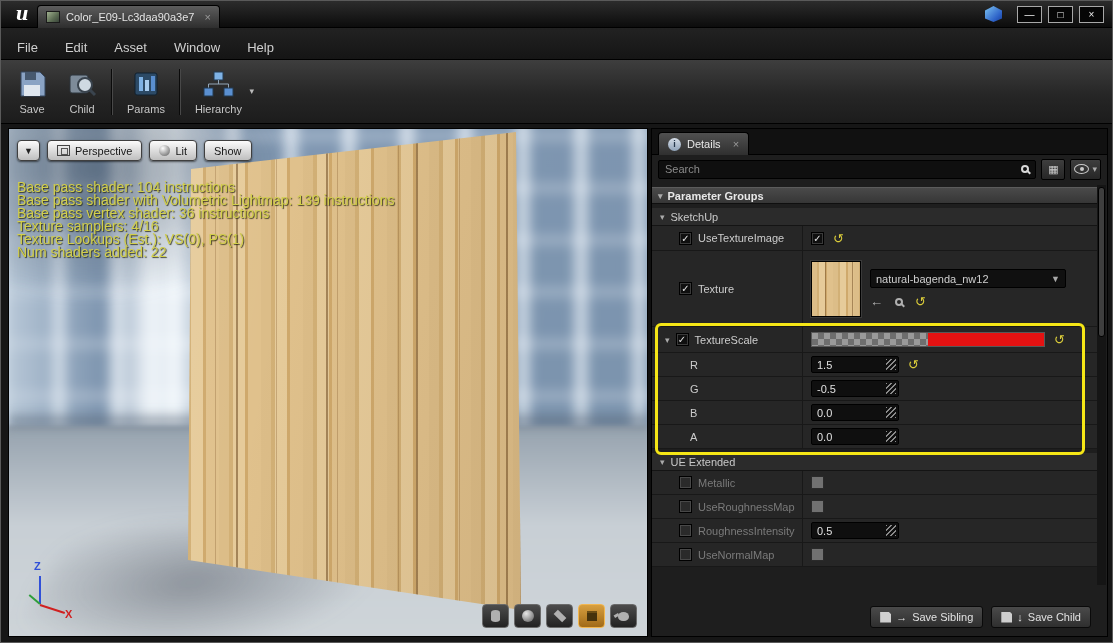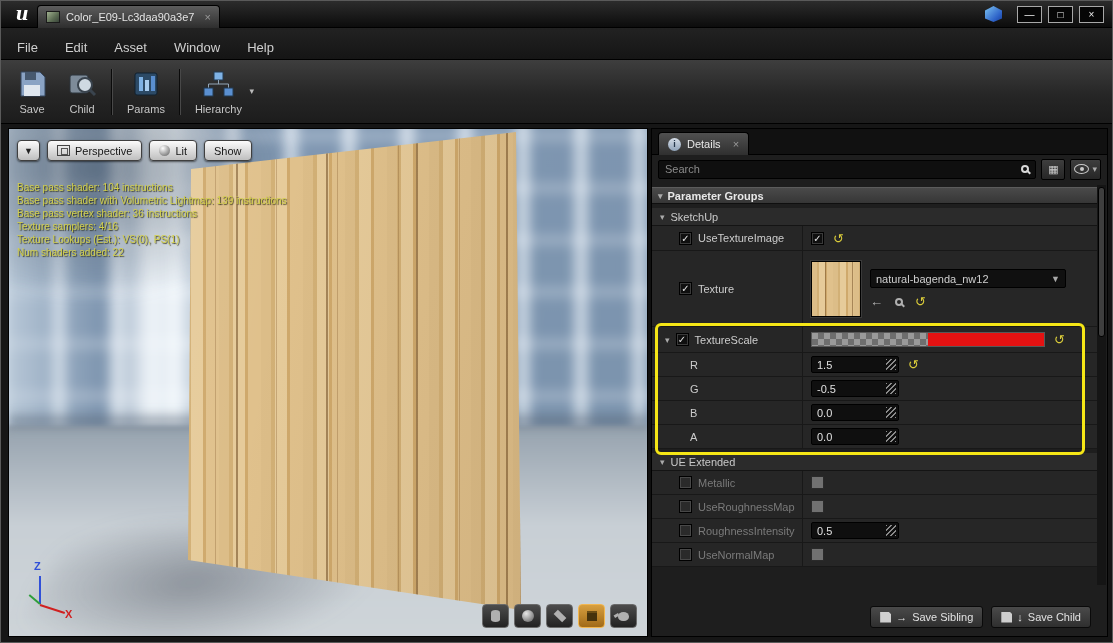--- a/index.html
+++ b/index.html
@@ -77,21 +77,21 @@
   .vp-btn { height:21px; display:flex; align-items:center; gap:5px; padding:0 9px;
             background:linear-gradient(#fbfbfb,#bfbfbf); border:1px solid #3f3f3f; border-radius:4px;
             color:#161616; font-size:11px; box-shadow:0 1px 2px rgba(0,0,0,.55); }
   .vp-btn.sq { padding:0 6px; }
   .vp-caret { color:#222; font-size:9px; }
   .persp-ico { width:13px; height:11px; border:1px solid #444; position:relative; }
   .persp-ico::after { content:""; position:absolute; left:3px; top:2px; width:5px; height:5px; border:1px solid #555; }
   .lit-ico { width:11px; height:11px; border-radius:50%;
              background:radial-gradient(circle at 35% 30%, #fff, #9a9a9a 60%, #5d5d5d); }
 
-  .stats { position:absolute; left:8px; top:52px; font-size:10px; line-height:13px;
+  .stats { position:absolute; left:8px; top:52px; font-size:14px; line-height:13px;
            color:#d2cf4a; text-shadow:1px 1px 1px rgba(30,30,10,.8); }
 
   .mesh-buttons { position:absolute; right:10px; bottom:8px; display:flex; gap:5px; }
   .mesh-btn { width:27px; height:24px; border-radius:4px; border:1px solid #6a6a6a;
               background:linear-gradient(#4c4c4c,#222); display:flex; align-items:center; justify-content:center; }
   .mesh-btn.selected { background:linear-gradient(#d79f3f,#a06a18); border-color:#f2b64e; }
   .shp { display:block; }
   .shp-cyl { width:9px; height:12px; background:#b0b0b0; border-radius:5px/3px; }
   .shp-sph { width:12px; height:12px; border-radius:50%;
              background:radial-gradient(circle at 35% 30%, #e6e6e6, #8a8a8a 65%, #555); }

